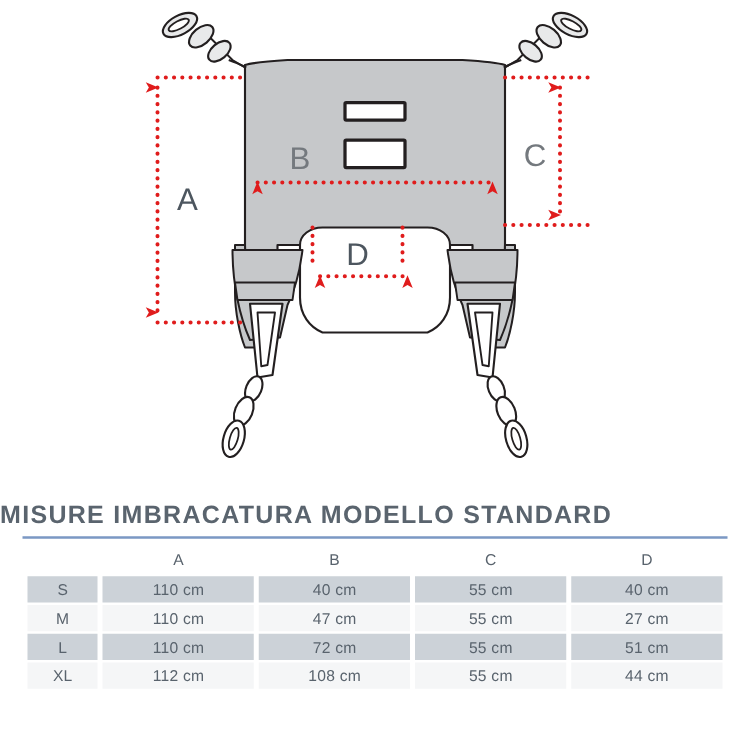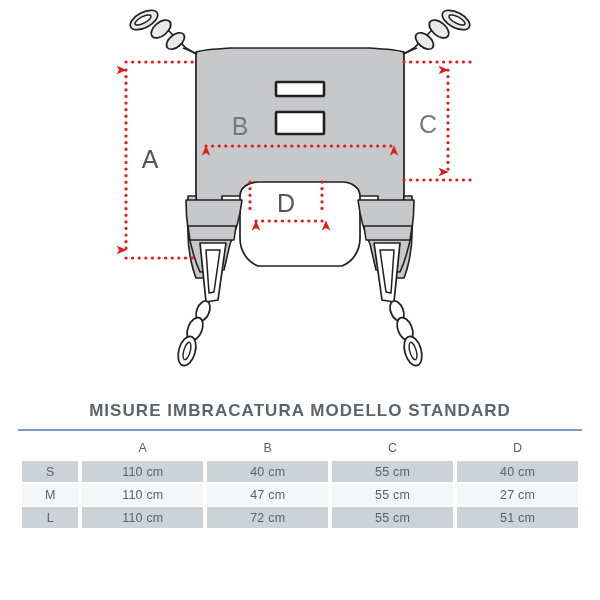--- a/index.html
+++ b/index.html
@@ -40,22 +40,22 @@
   
   #table-block {
     position: absolute;
     left: 0;
     top: 388px;
     width: 600px;
     height: 212px;
   }
 
   #table-title {
-    text-align: center;
-    font-size: 17px;
+    text-align: left;
+    font-size: 20px;
     font-weight: bold;
     letter-spacing: 1.05px;
     color: #5a646e;
     margin: 0;
     padding-top: 13px;
     font-family: "Liberation Sans", sans-serif;
     white-space: nowrap;
   }
 
   #title-rule {
@@ -295,17 +295,24 @@
           <td>55 cm</td>
           <td>27 cm</td>
         </tr>
         <tr class="row-shaded">
           <td>L</td>
           <td>110 cm</td>
           <td>72 cm</td>
           <td>55 cm</td>
           <td>51 cm</td>
         </tr>
+        <tr class="row-plain">
+          <td>XL</td>
+          <td>112 cm</td>
+          <td>108 cm</td>
+          <td>55 cm</td>
+          <td>44 cm</td>
+        </tr>
       </tbody>
     </table>
   </div>
 
 </div>
 
 </body></html>

